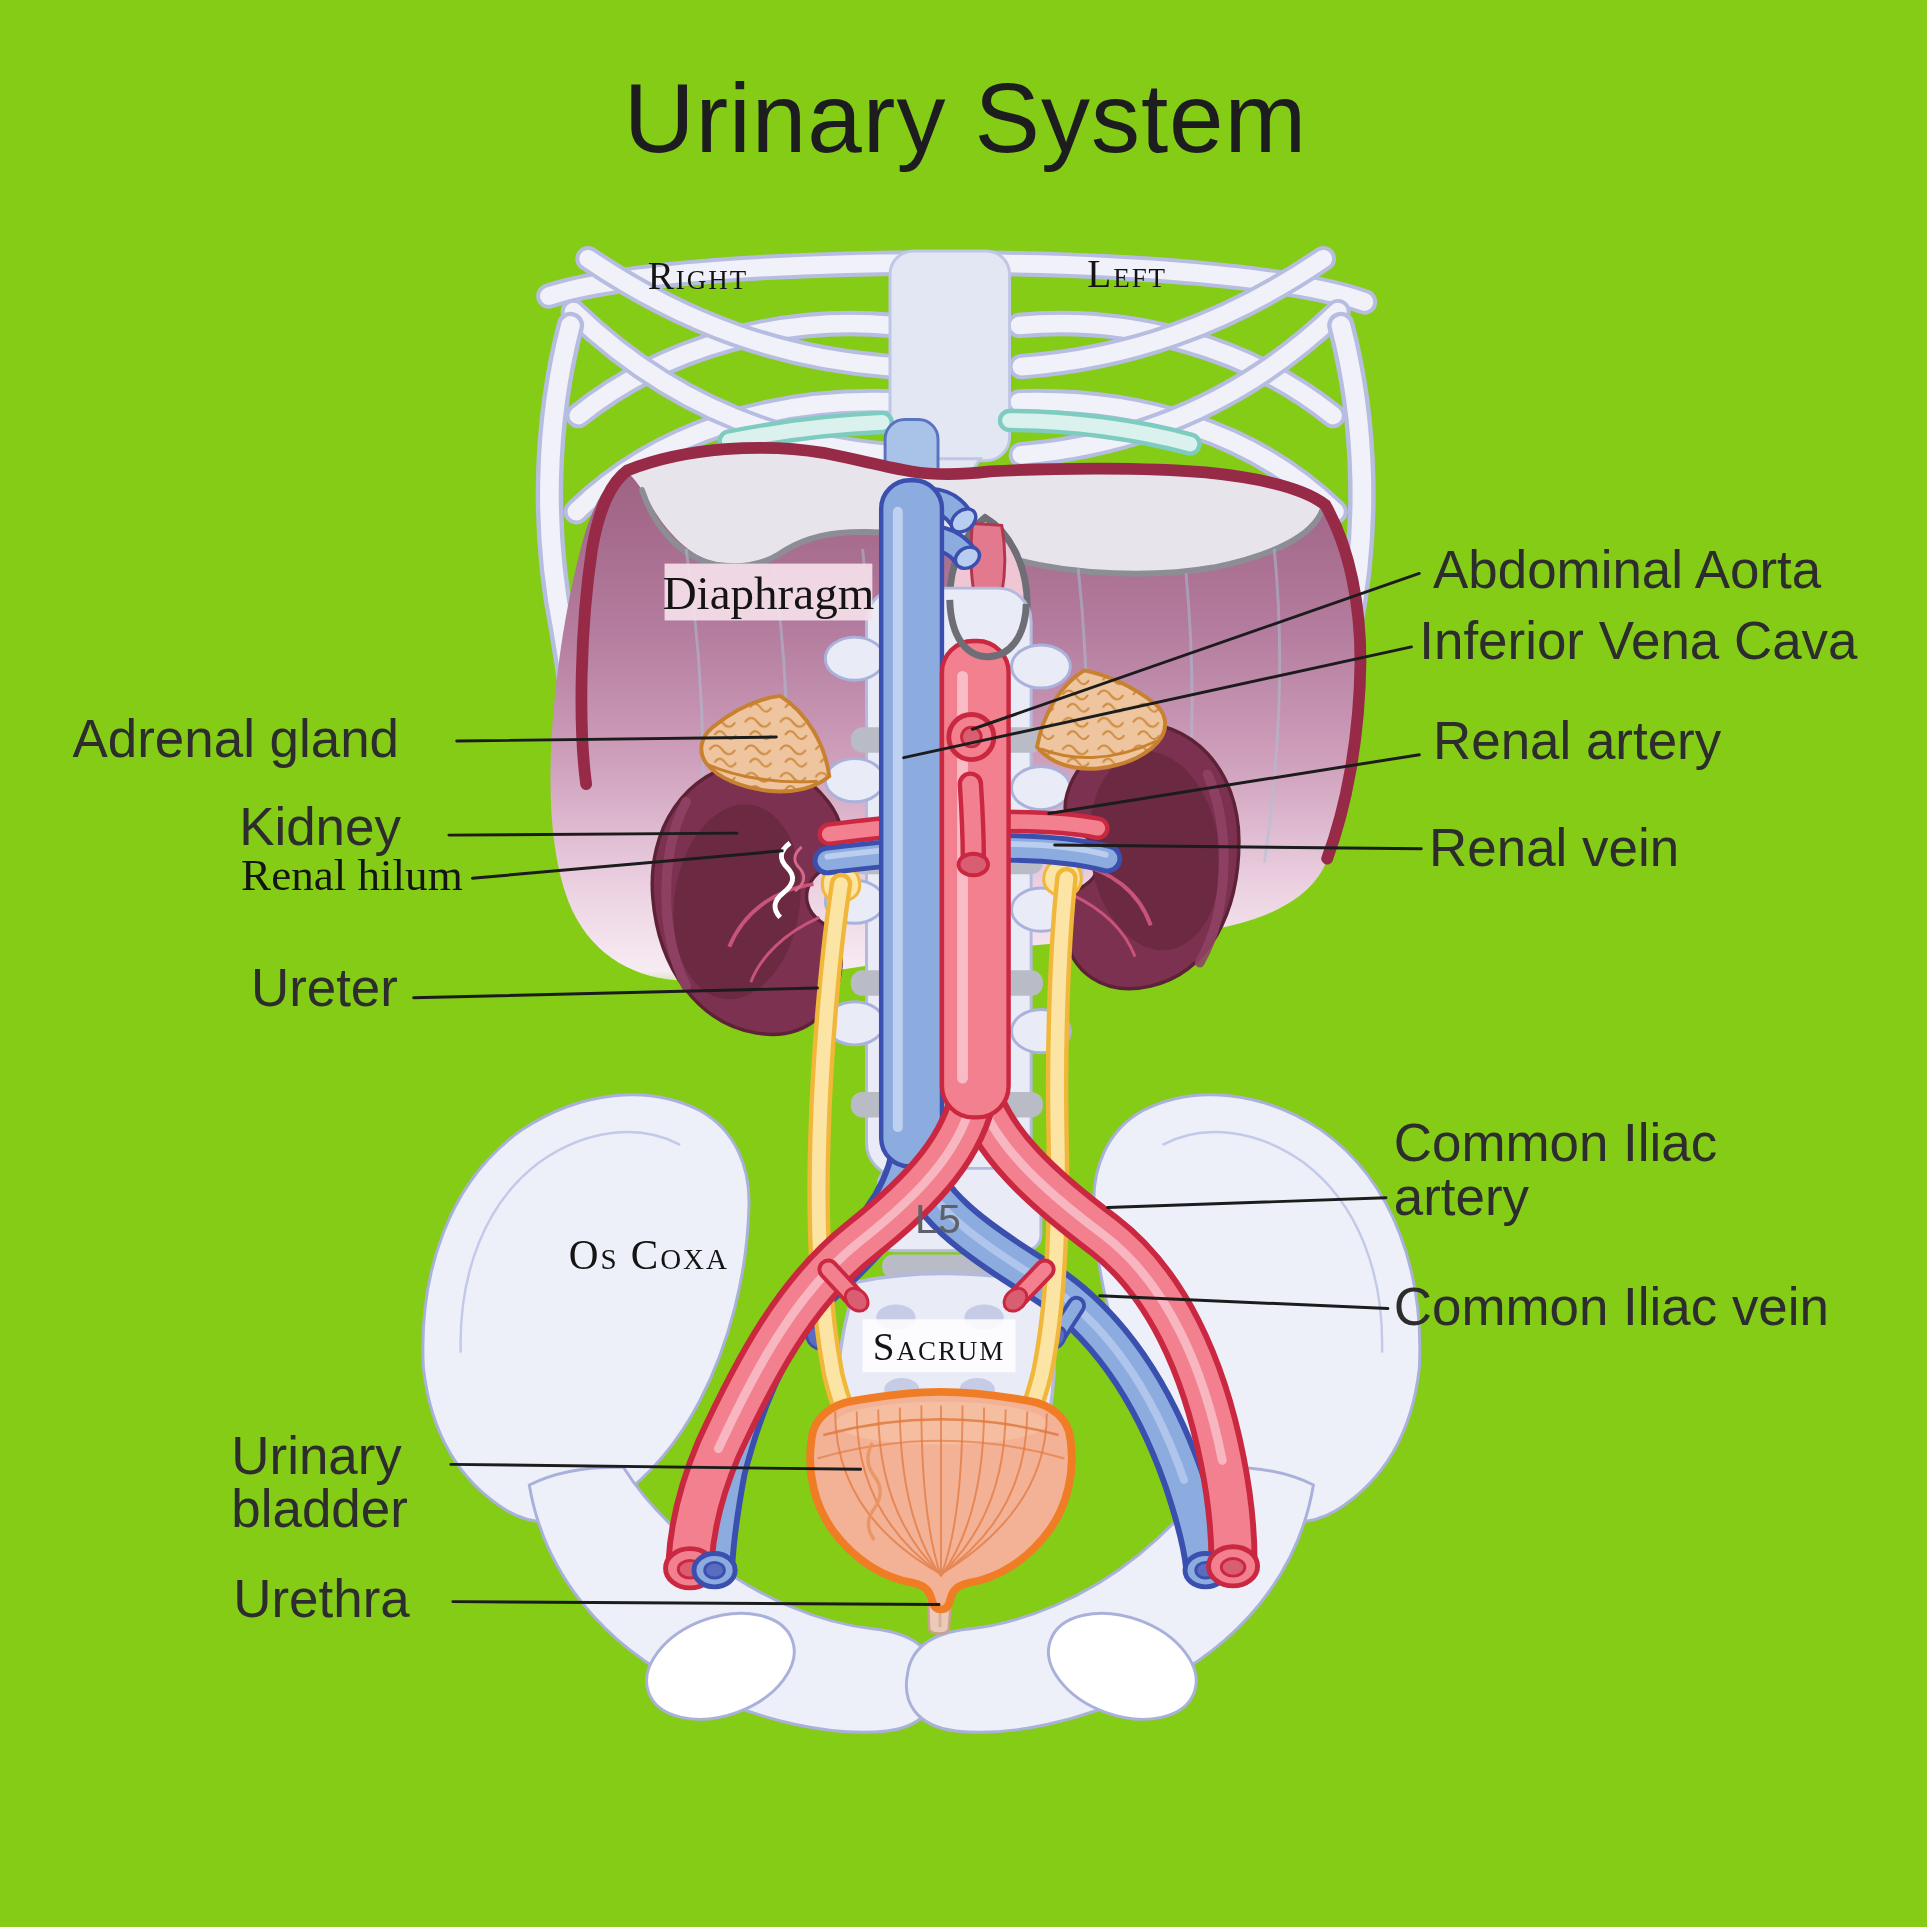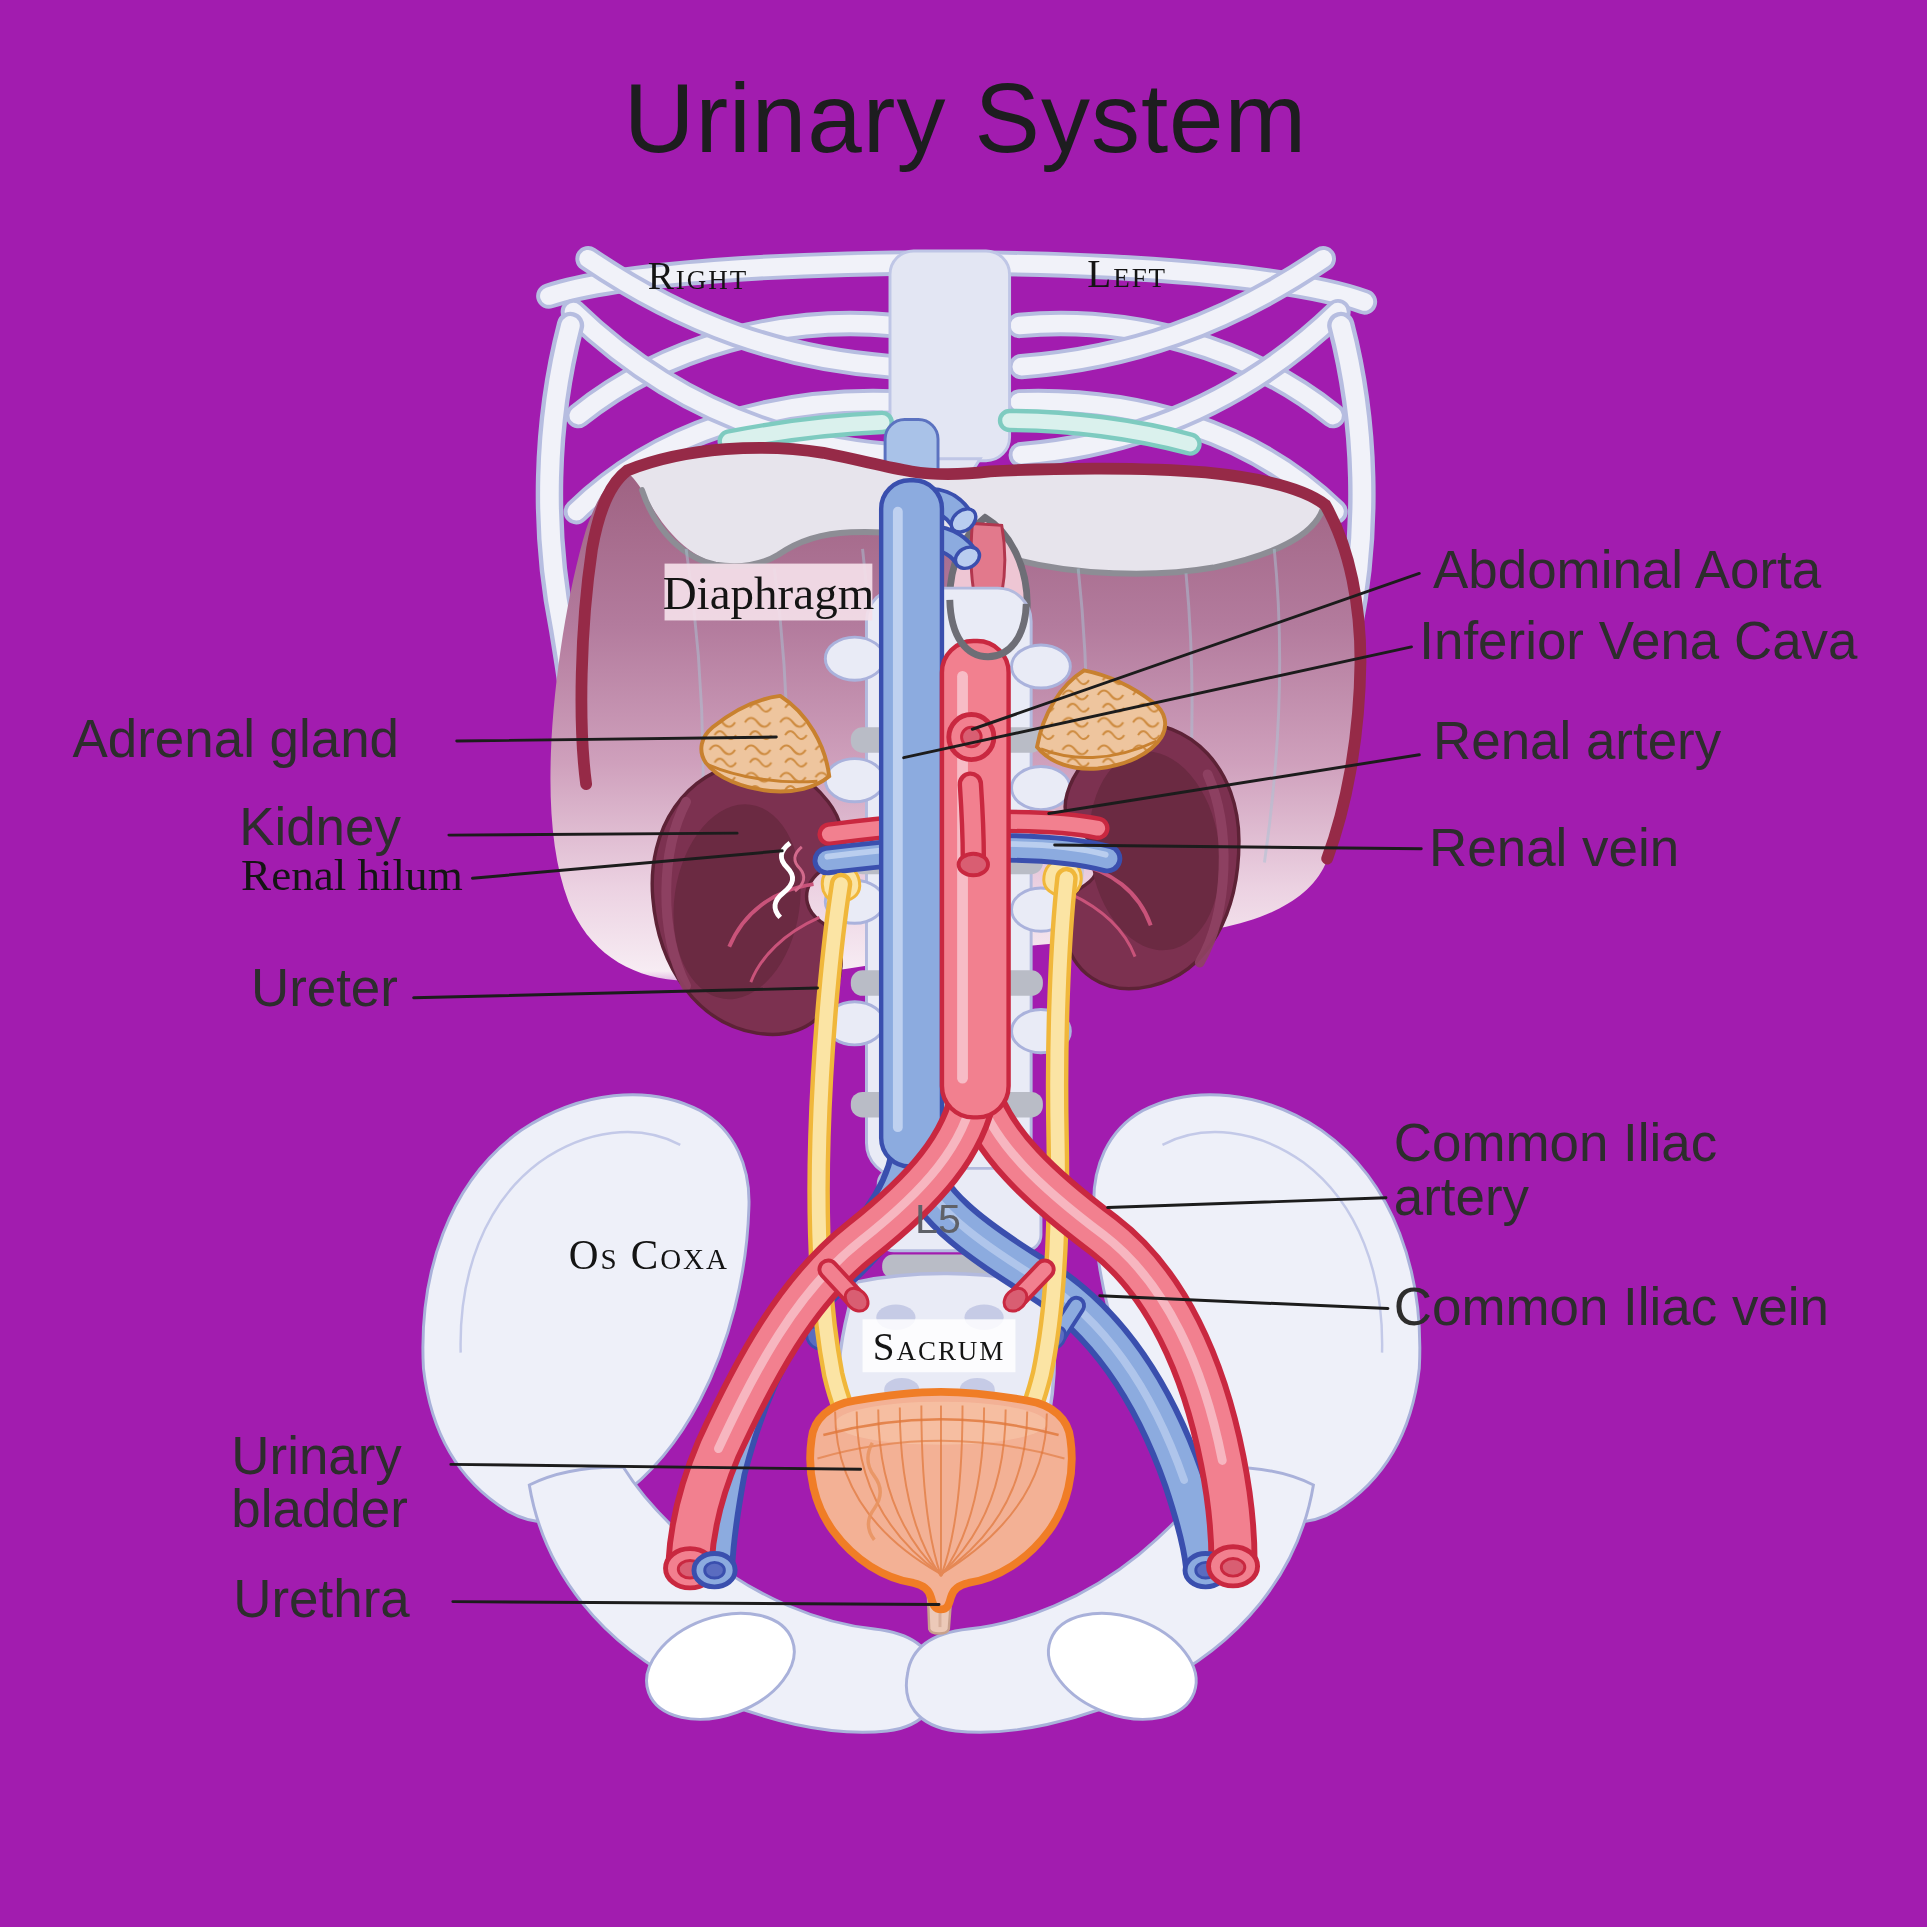--- a/index.html
+++ b/index.html
@@ -1,16 +1,16 @@
 <!DOCTYPE html>
 <html><head>
 <meta charset="utf-8">
 <style>
   html,body{margin:0;padding:0;background:#ffffff;}
-  .stage{width:1928px;height:1928px;position:relative;background:#a21caf;}
+  .stage{width:1928px;height:1928px;position:relative;background:#84cc16;}
   svg{display:block;}
   
   .t-title{font-family:"Liberation Sans","DejaVu Sans",sans-serif;font-size:100px;font-weight:400;letter-spacing:1px;fill:#1d1d1f;}
   .t-side{font-family:"Liberation Sans","DejaVu Sans",sans-serif;font-size:54px;font-weight:400;fill:#2d2d2d;}
   .t-serif{font-family:"Liberation Serif","DejaVu Serif",serif;fill:#141414;}
   .t-sc{font-variant:small-caps;letter-spacing:2px;}
   .t-orient{font-size:40px;}
   .t-dia{font-size:48px;}
   .t-hilum{font-size:46px;}
   .t-bone{font-size:42px;}

